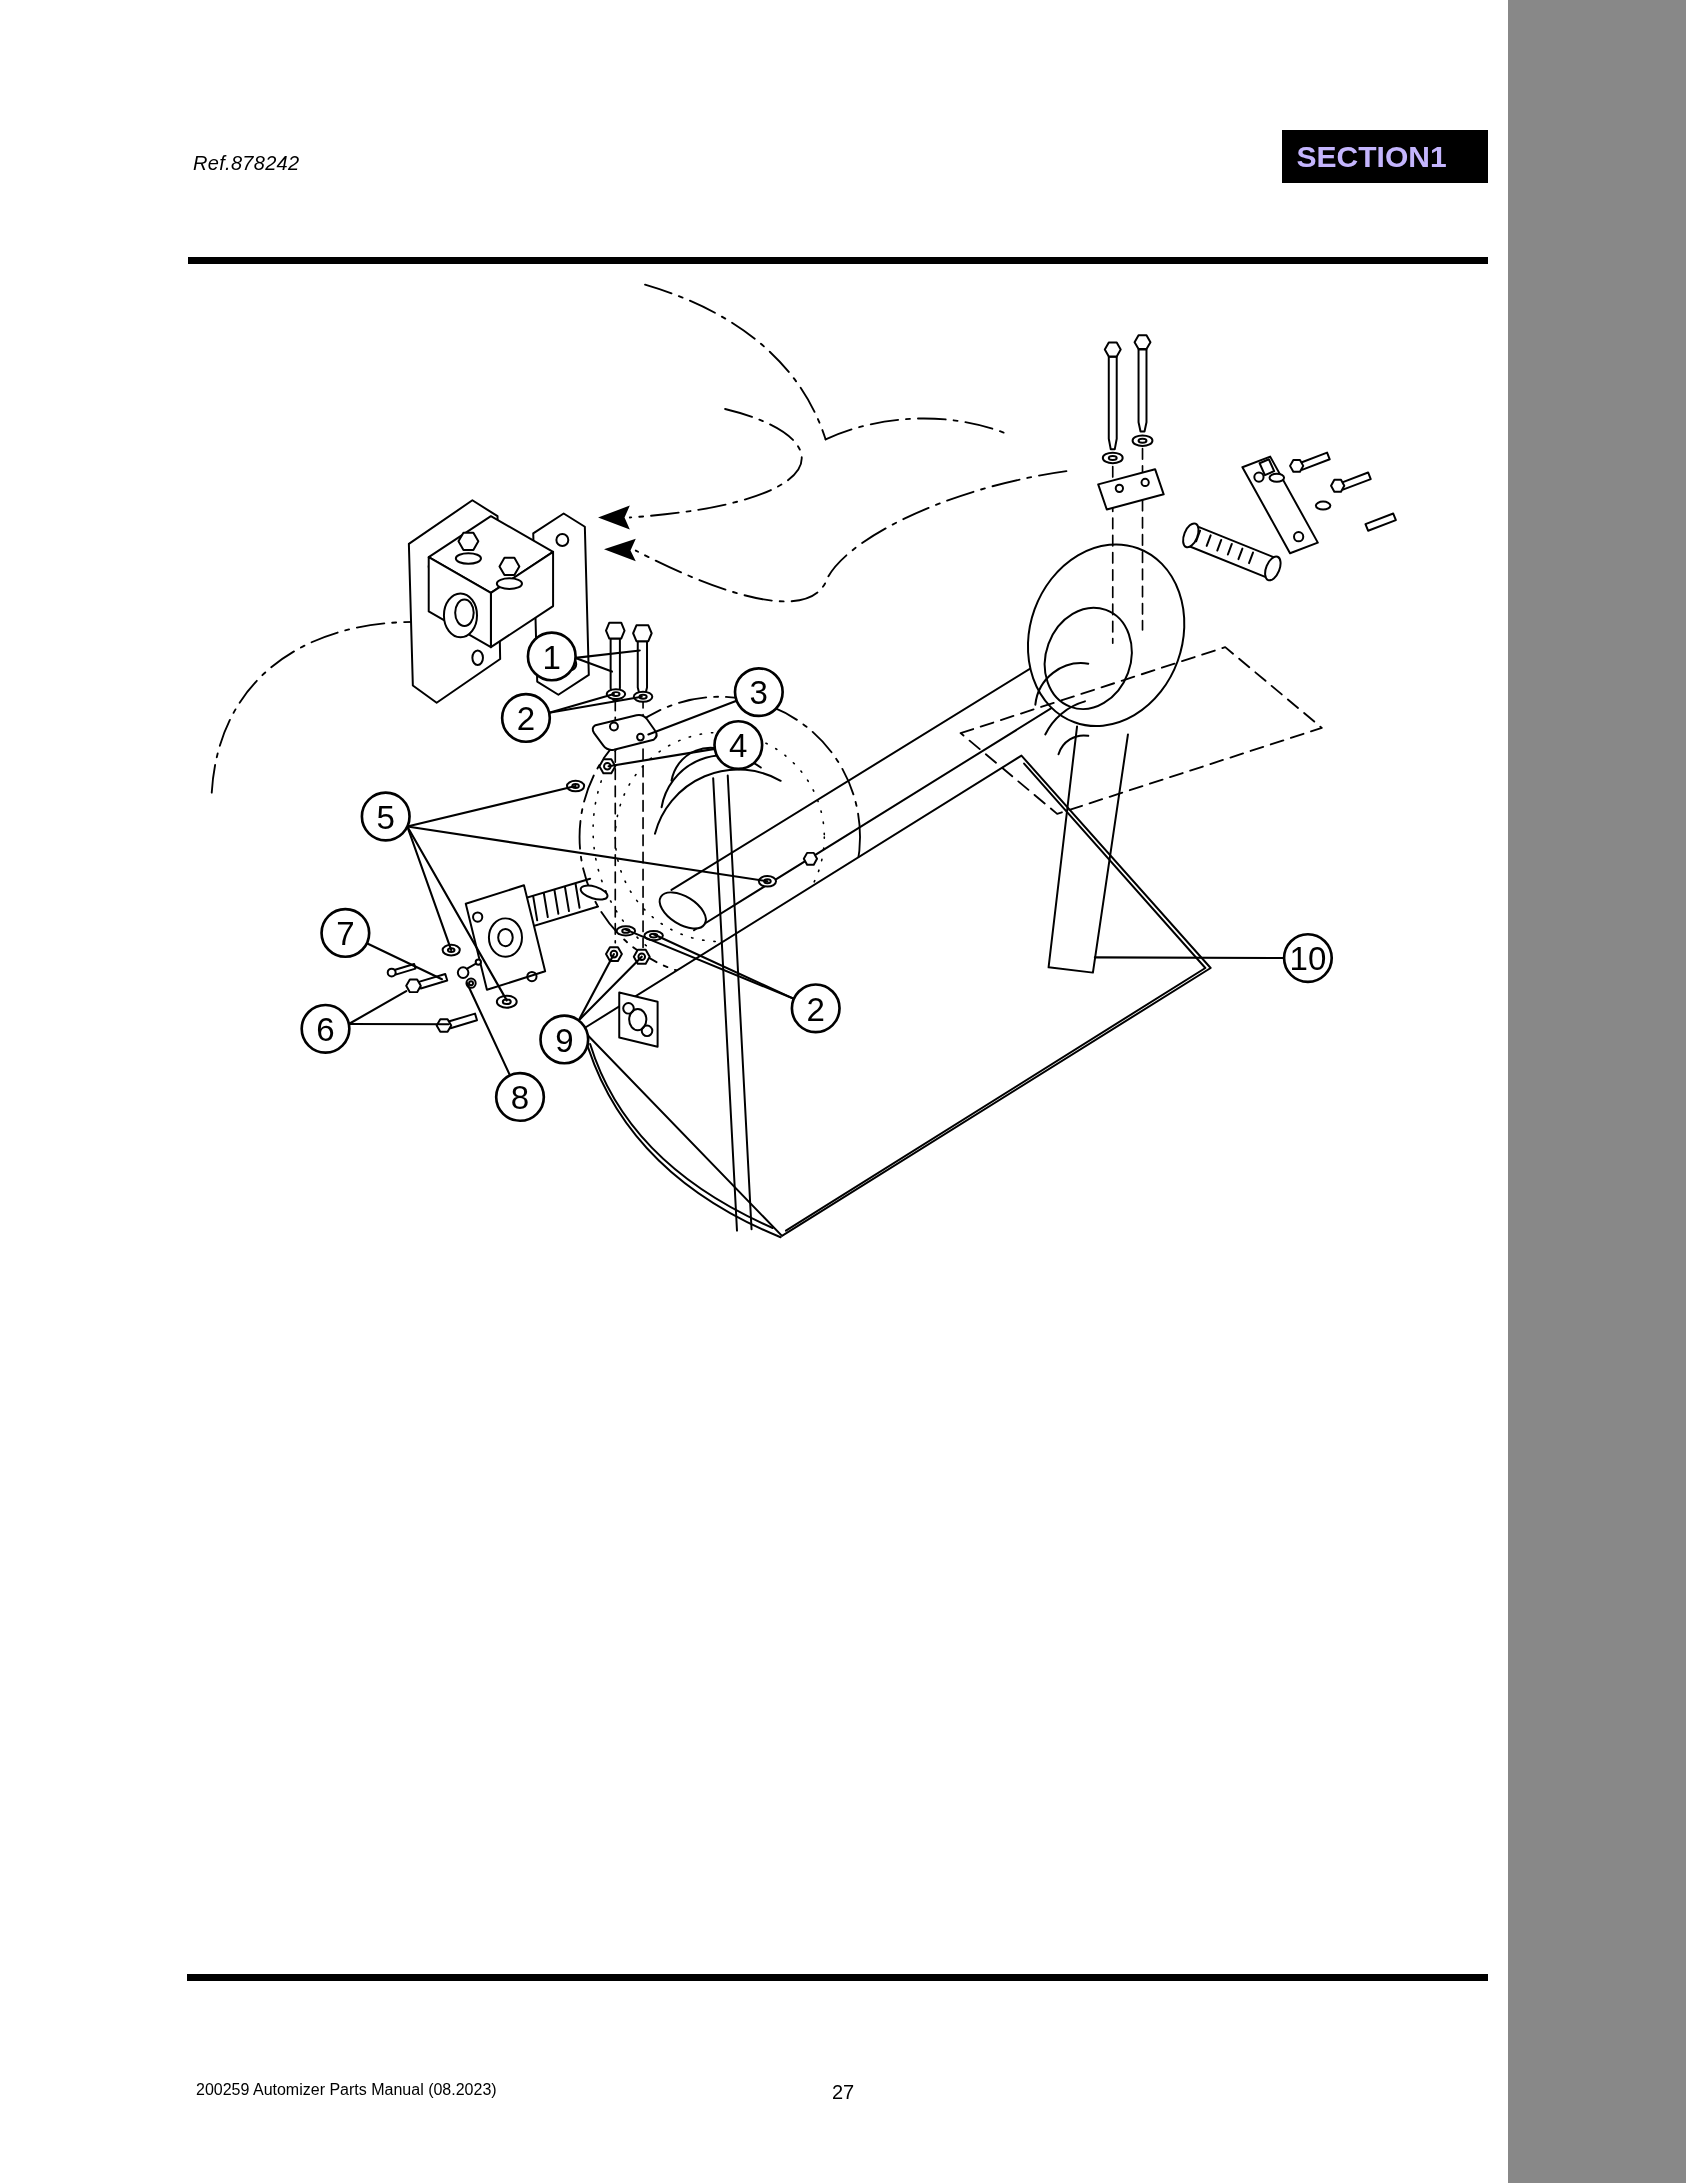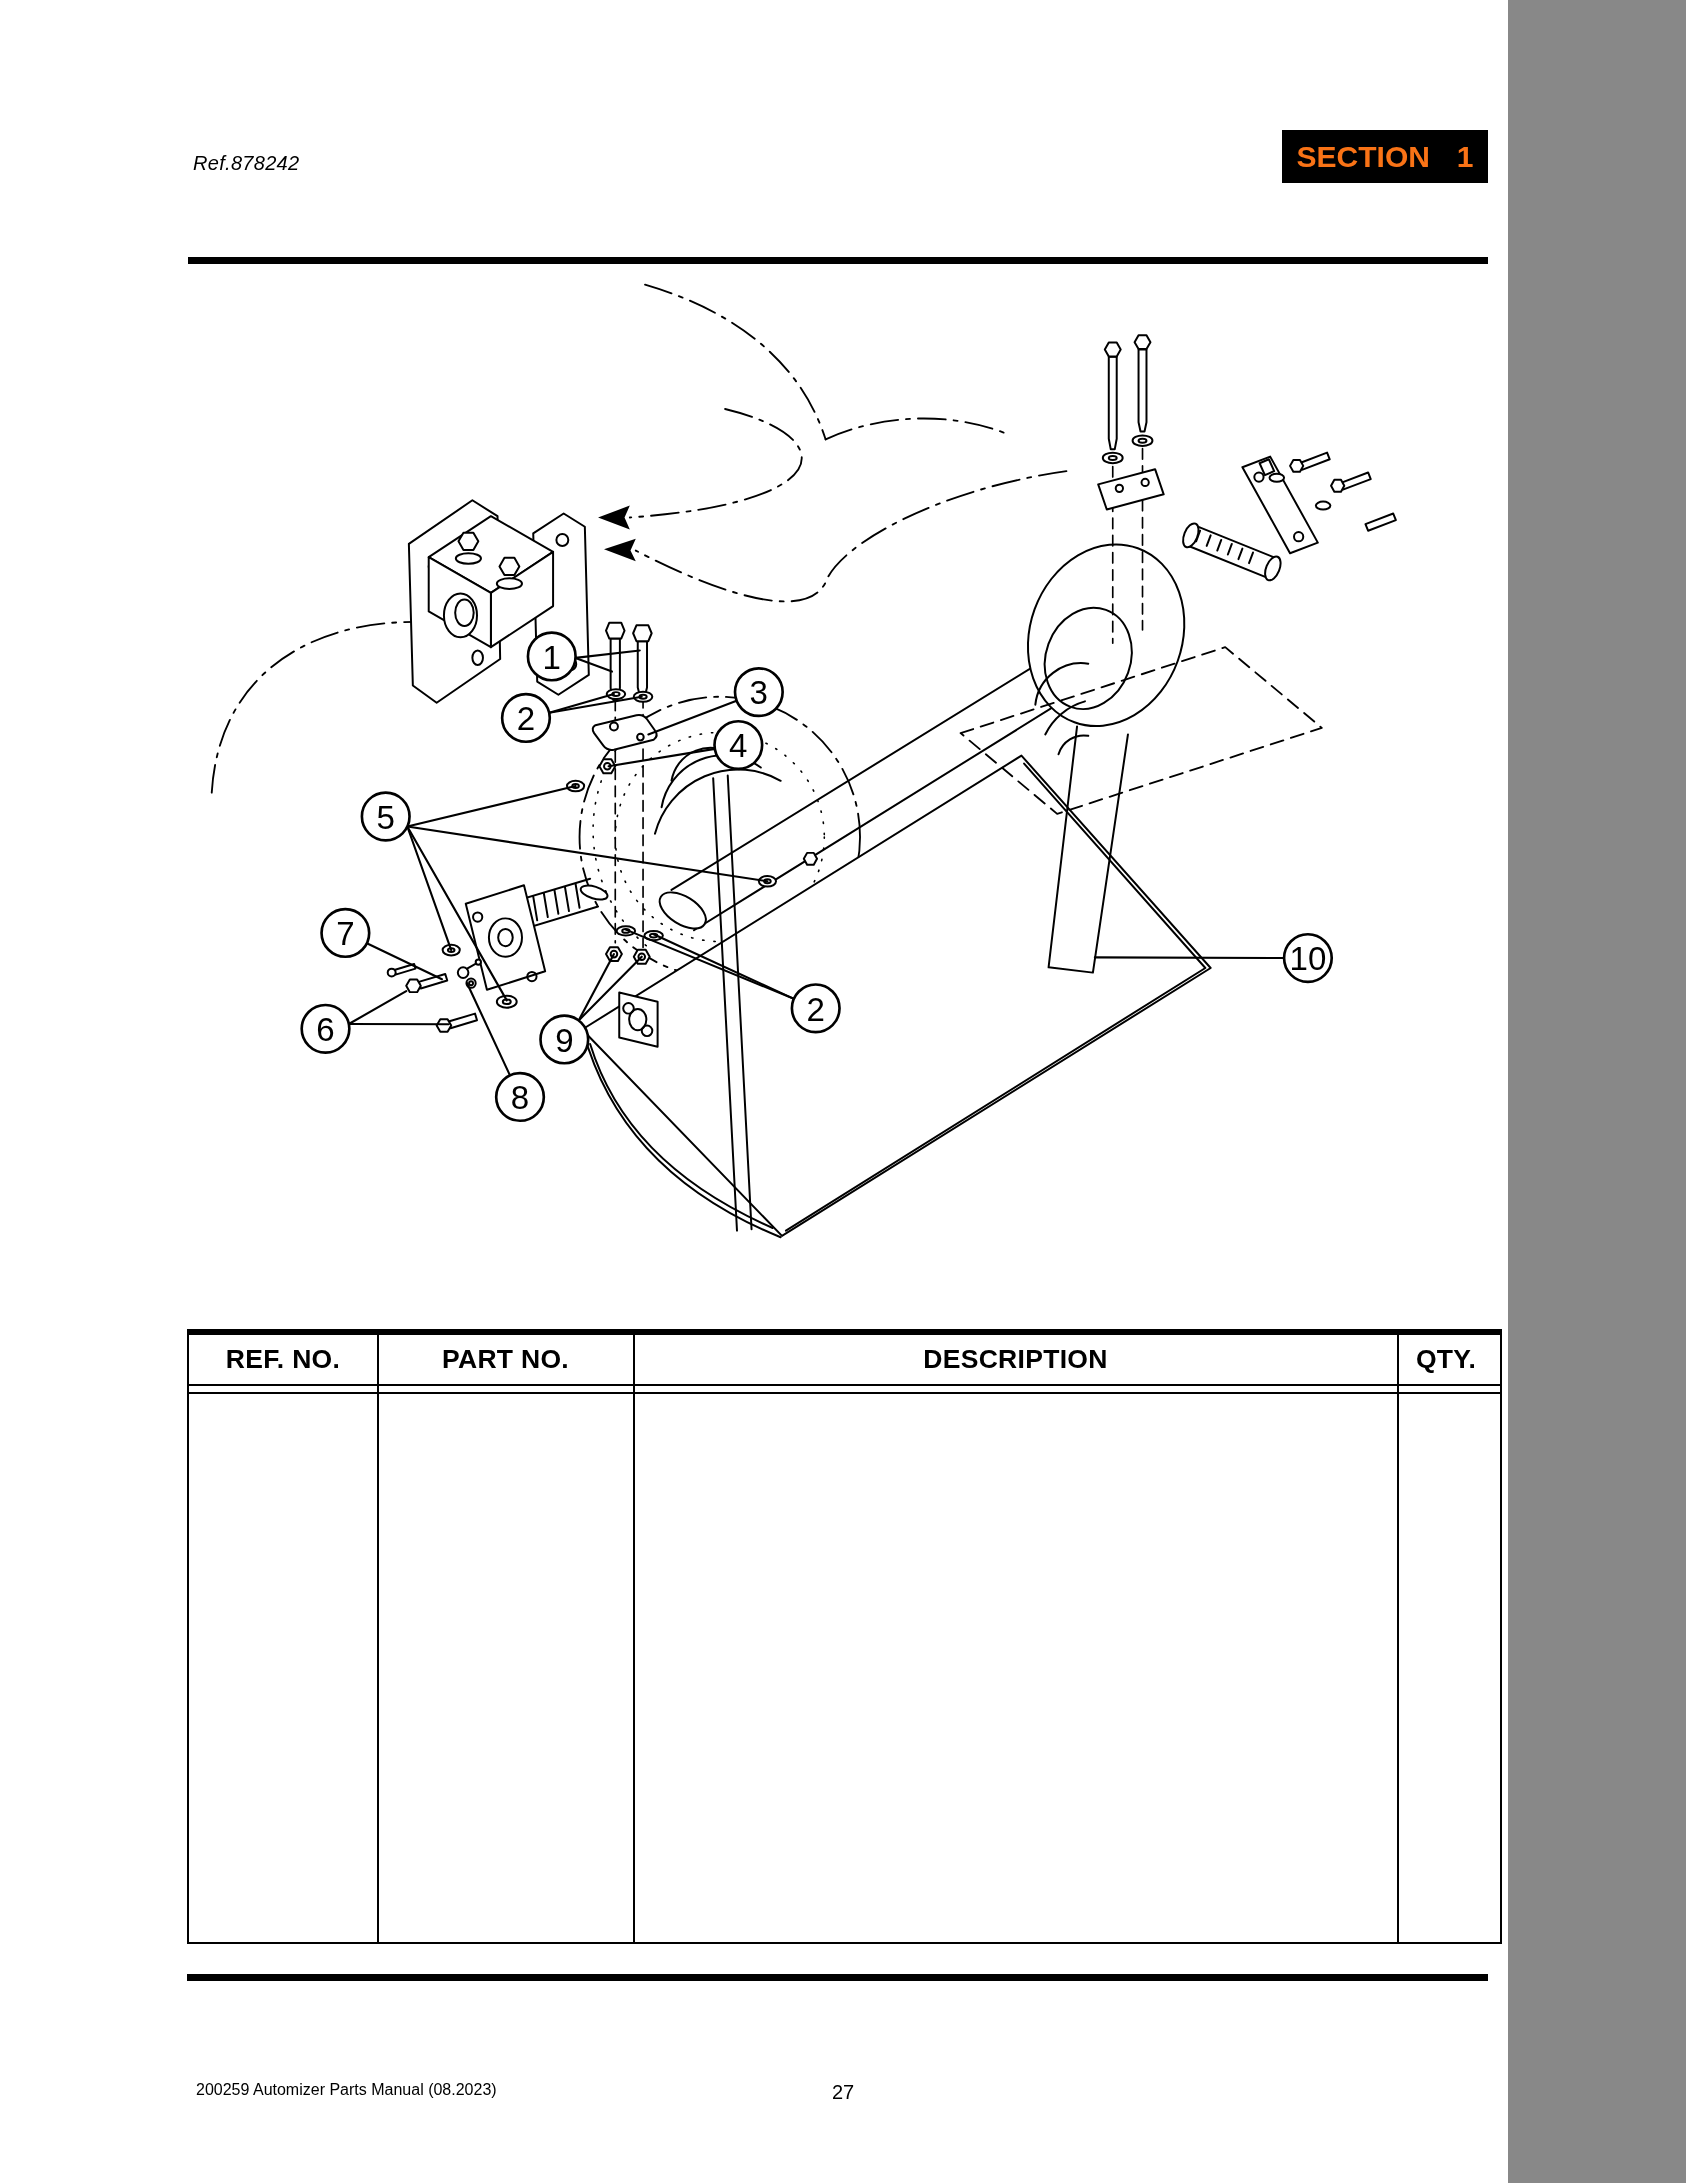--- a/index.html
+++ b/index.html
@@ -2,22 +2,22 @@
 <html style="font-size:10.6px"><head>
 <meta charset="utf-8">
 <style>
   html,body{margin:0;padding:0;background:#888;}
   .page{position:relative;width:1508px;height:2183px;background:#ffffff;
         font-family:"Liberation Sans", sans-serif;color:#000;overflow:hidden;}
   .abs{position:absolute;}
 
   
   .ref-no{left:193px;top:152px;font-size:20px;font-style:italic;letter-spacing:0.3px;}
-  .section-badge{left:1282px;top:130px;width:206px;height:53px;background:#000;color:#f97316;
-        display:flex;align-items:center;justify-content:space-between;padding:0 14.6px;
+  .section-badge{left:1282px;top:130px;width:206px;height:53px;background:#000;color:#c4b5fd;
+        display:flex;align-items:center;padding:0 14.6px;
         box-sizing:border-box;font-size:30px;font-weight:bold;}
   .page-title{right:200px;top:198px;font-size:46px;font-weight:bold;letter-spacing:-0.7px;}
   .title-rule{left:188px;top:257px;width:1300px;height:6.6px;background:#000;}
 
   
   .diagram-svg{left:0;top:278px;width:1687px;height:1032px;}
   .annotation{left:545px;top:347px;font-size:20.5px;line-height:23px;white-space:pre-line;}
 
   
   .parts-table{left:187px;top:1329px;width:1311px;height:607px;border:2.6px solid #000;
@@ -264,32 +264,19 @@
           <circle cx="1233" cy="1104" r="36" fill="#fff" stroke-width="4"></circle>
           <text x="1233" y="1105" text-anchor="middle" dominant-baseline="central" fill="#000" stroke="none" font-size="50" font-family="&quot;Liberation Sans&quot;, sans-serif">2</text>
           <line x1="1941.0001736031577" y1="1027.8881992969043" x2="1655" y2="1027" stroke-width="3.2"></line>
           <circle cx="1977" cy="1028" r="36" fill="#fff" stroke-width="4"></circle>
           <text x="1977" y="1029" text-anchor="middle" dominant-baseline="central" fill="#000" stroke="none" font-size="50" font-family="&quot;Liberation Sans&quot;, sans-serif">10</text>
         </g>
     </g>
   </svg>
 
 
-  <div class="abs parts-table">
-    <div class="vline" style="left:188px"></div>
-    <div class="vline" style="left:444px"></div>
-    <div class="vline" style="left:1208px"></div>
-    <div class="t-grid t-head">
-      <div class="cell">REF. NO.</div>
-      <div class="cell">PART NO.</div>
-      <div class="cell">DESCRIPTION</div>
-      <div class="cell">QTY.</div>
-    </div>
-    <div class="t-sep"></div>
-    <div id="table-body"></div>
-  </div>
 
   <div class="abs footer-rule"></div>
   <div class="abs footer-left">200259 Automizer Parts Manual (08.2023)</div>
   <div class="abs footer-page">27</div>
 
 </div>
 
 
 </body></html>

